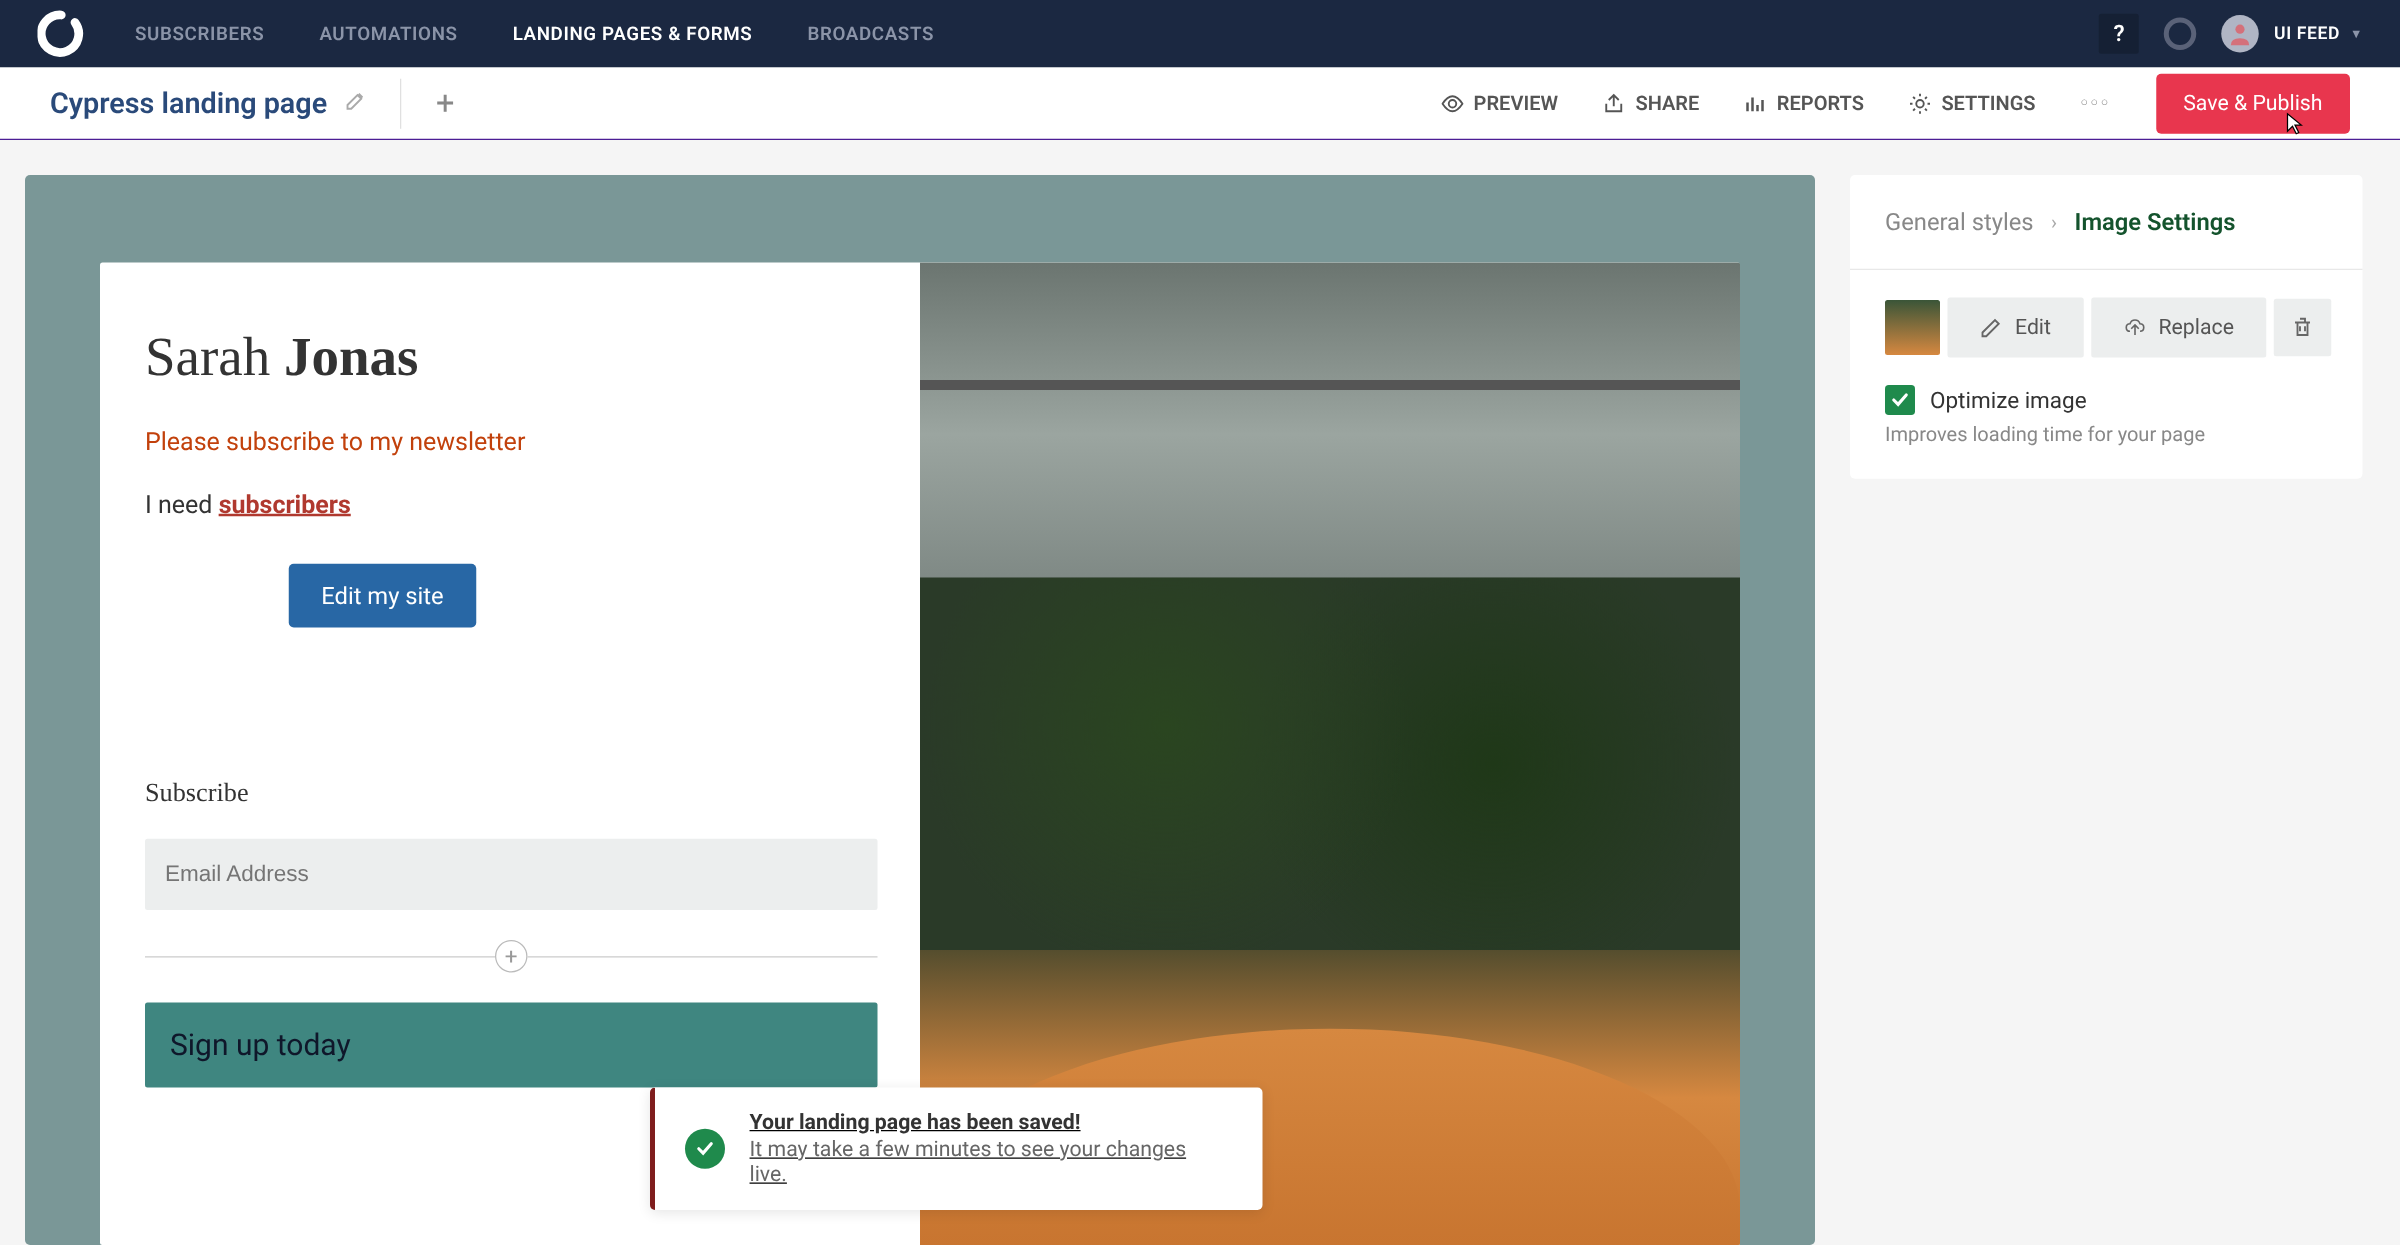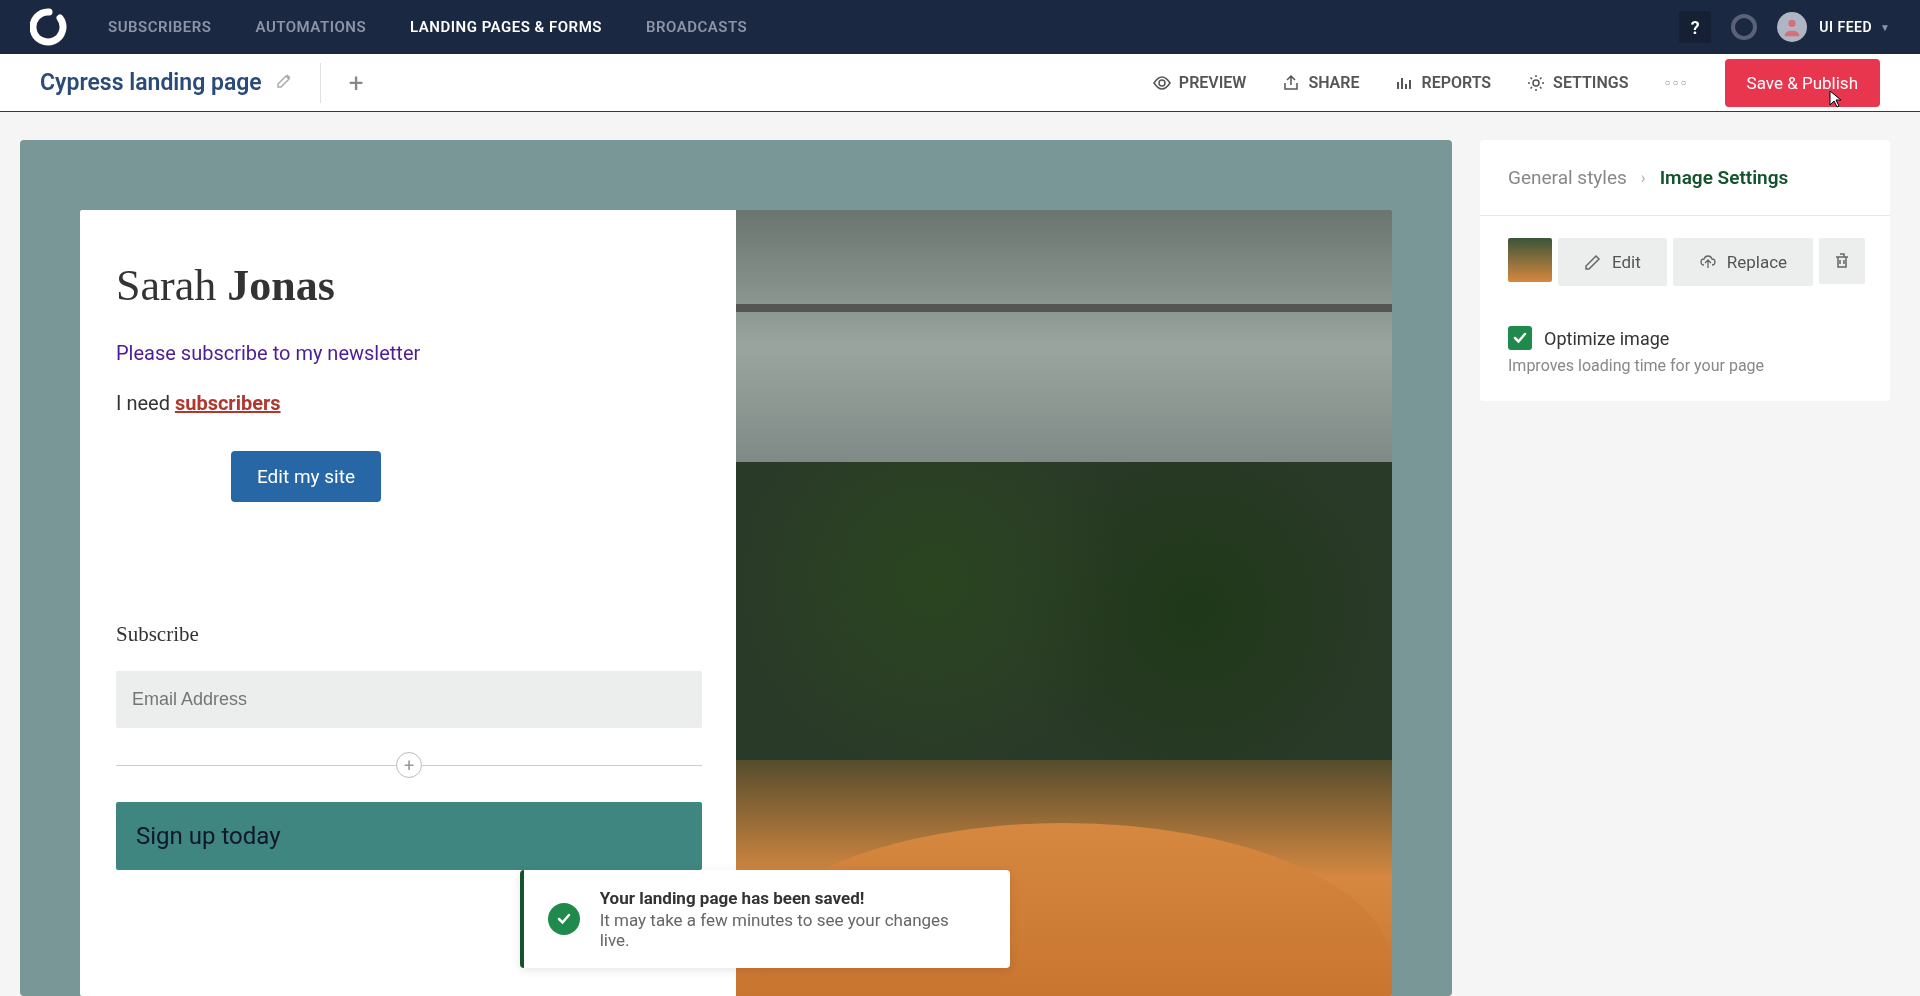--- a/index.html
+++ b/index.html
@@ -35,55 +35,55 @@
 
     
     .main { display: flex; padding: 28px 30px 0 20px; gap: 28px; height: calc(100vh - 112px); }
 
     
     .canvas { flex: 1; background: #7a9797; border-radius: 4px; padding: 70px 60px 0 60px; position: relative; overflow: hidden; }
     .canvas-inner { display: flex; background: #fff; border-radius: 2px; height: 100%; overflow: hidden; }
     .canvas-left { flex: 0 0 50%; padding: 50px 34px 0 36px; }
     .hero-name { font-family: Georgia, serif; font-size: 44px; color: #333; margin-bottom: 30px; }
     .hero-name .bold { font-weight: 700; }
-    .hero-sub { font-size: 20px; color: #4c1d95; margin-bottom: 26px; }
+    .hero-sub { font-size: 20px; color: #c2410c; margin-bottom: 26px; }
     .hero-need { font-size: 20px; color: #333; margin-bottom: 36px; }
     .hero-need .link { color: #b0392f; font-weight: 700; text-decoration: underline; }
     .visit-btn { background: #2867a5; color: #fff; padding: 14px 26px; border-radius: 4px; font-size: 19px; display: inline-block; margin-left: 115px; cursor: pointer; }
 
     .subscribe-block { margin-top: 120px; }
     .subscribe-title { font-family: Georgia, serif; font-size: 21px; color: #333; margin-bottom: 24px; }
     .email-input { width: 100%; background: #eceeee; border: none; padding: 18px 16px; font-size: 18px; color: #888; border-radius: 2px; }
     .divider-row { display: flex; align-items: center; margin: 24px 0; }
     .divider-line { flex: 1; height: 1px; background: #ccc; }
     .divider-plus { width: 26px; height: 26px; border: 1px solid #bbb; border-radius: 50%; display: flex; align-items: center; justify-content: center; color: #999; font-size: 18px; margin: 0 0px; background: #fff; }
     .signup-btn { width: 100%; background: #3f8680; color: #0f172a; padding: 20px; font-size: 24px; text-align: left; border-radius: 2px; cursor: pointer; }
 
     .canvas-right { flex: 0 0 50%; background: linear-gradient(180deg, #5a6b5e 0%, #3d4a3d 20%, #a0a8a0 22%, #888 30%, #2d3d2d 45%, #3a5538 55%, #2a3a28 65%, #d68840 85%, #c87530 100%); position: relative; overflow: hidden; }
     .img-overlay { position: absolute; inset: 0; }
     .building { position: absolute; top: 0; left: 0; right: 0; height: 35%; background: linear-gradient(180deg, #6b7570 0%, #9ba5a0 50%, #7a8480 100%); }
     .balcony { position: absolute; top: 12%; left: 0; right: 0; height: 8px; background: #555; }
     .plants { position: absolute; top: 32%; left: 0; right: 0; height: 38%; background: radial-gradient(circle at 30% 40%, #2a4520 0%, transparent 40%), radial-gradient(circle at 70% 50%, #1f3818 0%, transparent 40%), #2a3a28; }
     .car-body { position: absolute; bottom: 0; left: 0; right: 0; height: 22%; background: linear-gradient(180deg, #d68840 0%, #c87530 100%); border-radius: 60% 60% 0 0 / 100% 100% 0 0; }
 
     
-    .toast { position: absolute; bottom: 28px; left: 52%; transform: translateX(-50%); background: #fff; border-left: 4px solid #14532d; border-radius: 4px; padding: 18px 32px 18px 24px; display: flex; align-items: center; gap: 20px; width: 490px; box-shadow: 0 2px 10px rgba(0,0,0,0.1); }
+    .toast { position: absolute; bottom: 28px; left: 52%; transform: translateX(-50%); background: #fff; border-left: 4px solid #7f1d1d; border-radius: 4px; padding: 18px 32px 18px 24px; display: flex; align-items: center; gap: 20px; width: 490px; box-shadow: 0 2px 10px rgba(0,0,0,0.1); text-decoration: underline; }
     .toast-icon { width: 32px; height: 32px; background: #1f8a4c; border-radius: 50%; display: flex; align-items: center; justify-content: center; flex-shrink: 0; }
     .toast-title { font-size: 17px; font-weight: 700; color: #333; margin-bottom: 2px; }
     .toast-msg { font-size: 17px; color: #666; }
 
     
     .sidebar { width: 410px; background: #fff; border-radius: 4px; padding: 26px 28px; height: fit-content; }
     .breadcrumb-row { display: flex; align-items: center; gap: 14px; margin-bottom: 26px; }
     .bc-item { font-size: 19px; color: #888; }
     .bc-item.active { color: #14532d; font-weight: 600; }
     .bc-sep { color: #aaa; }
     .divider-h { height: 1px; background: #e8e8e8; margin: 0 -28px 22px; }
 
-    .img-actions { display: flex; gap: 6px; align-items: flex-start; margin-bottom: 40px; }
+    .img-actions { display: flex; gap: 6px; align-items: center; margin-bottom: 22px; }
     .thumb { width: 44px; height: 44px; background: linear-gradient(180deg, #3a5538 0%, #d68840 100%); border-radius: 2px; flex-shrink: 0; }
     .img-btn { background: #eceeee; padding: 14px 26px; display: flex; align-items: center; gap: 10px; color: #555; font-size: 17px; cursor: pointer; border-radius: 2px; }
     .img-btn.icon-only { padding: 14px 14px; }
     .img-btn svg { width: 18px; height: 18px; }
 
     .checkbox-row { display: flex; align-items: center; gap: 12px; margin-bottom: 6px; }
     .checkbox { width: 24px; height: 24px; background: #1f8a4c; border-radius: 3px; display: flex; align-items: center; justify-content: center; cursor: pointer; }
     .checkbox-label { font-size: 18px; color: #333; text-align: center; }
     .checkbox-help { font-size: 16px; color: #888; margin-left: 0px; }
   </style>

